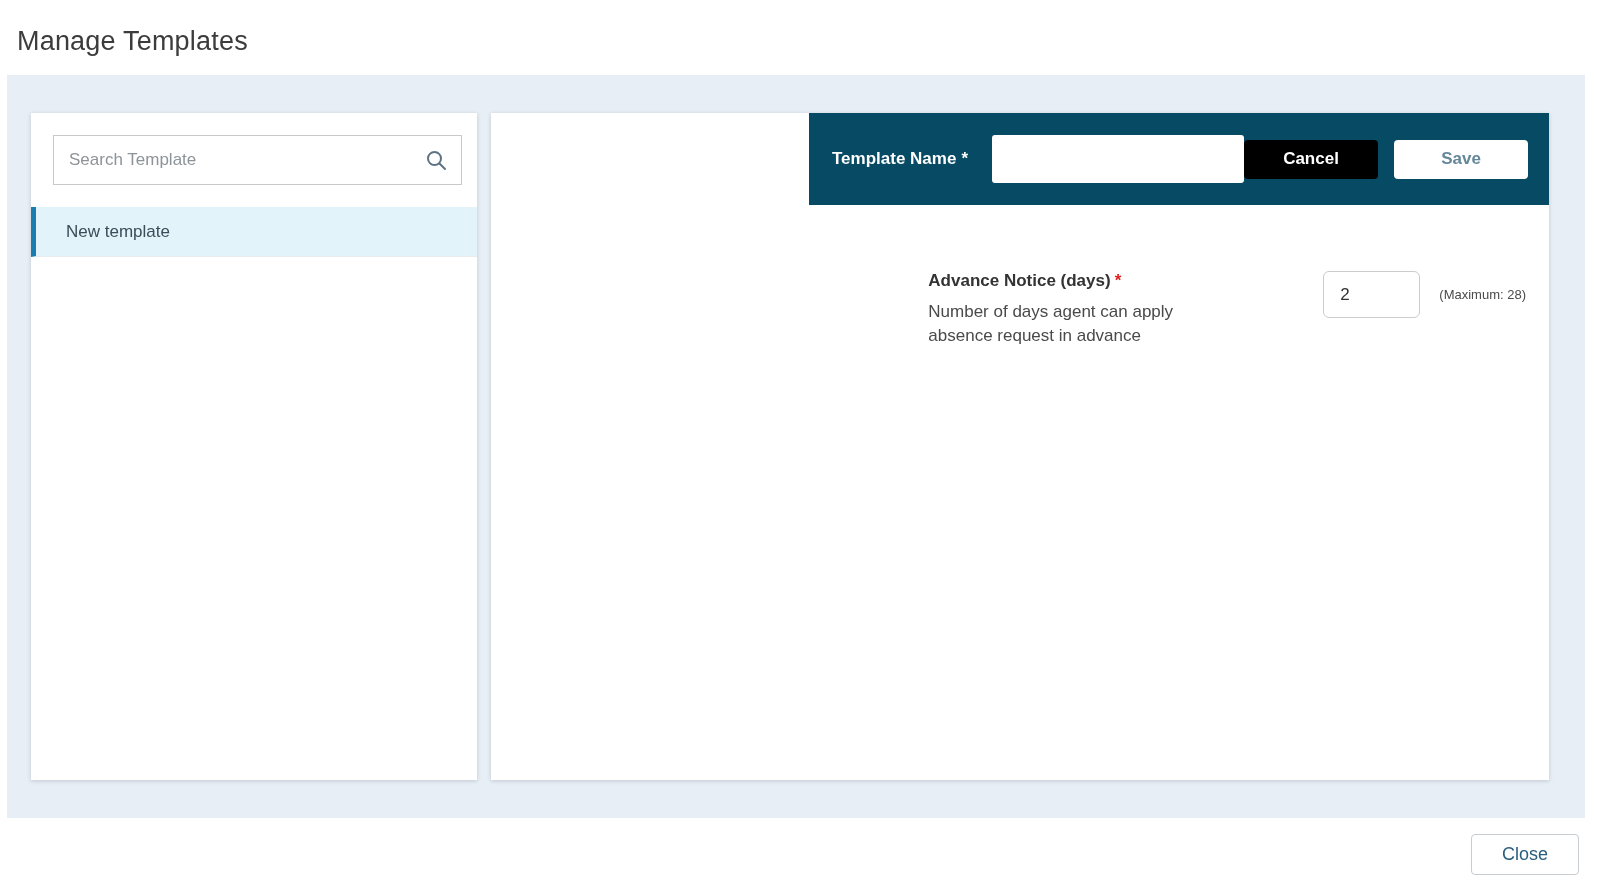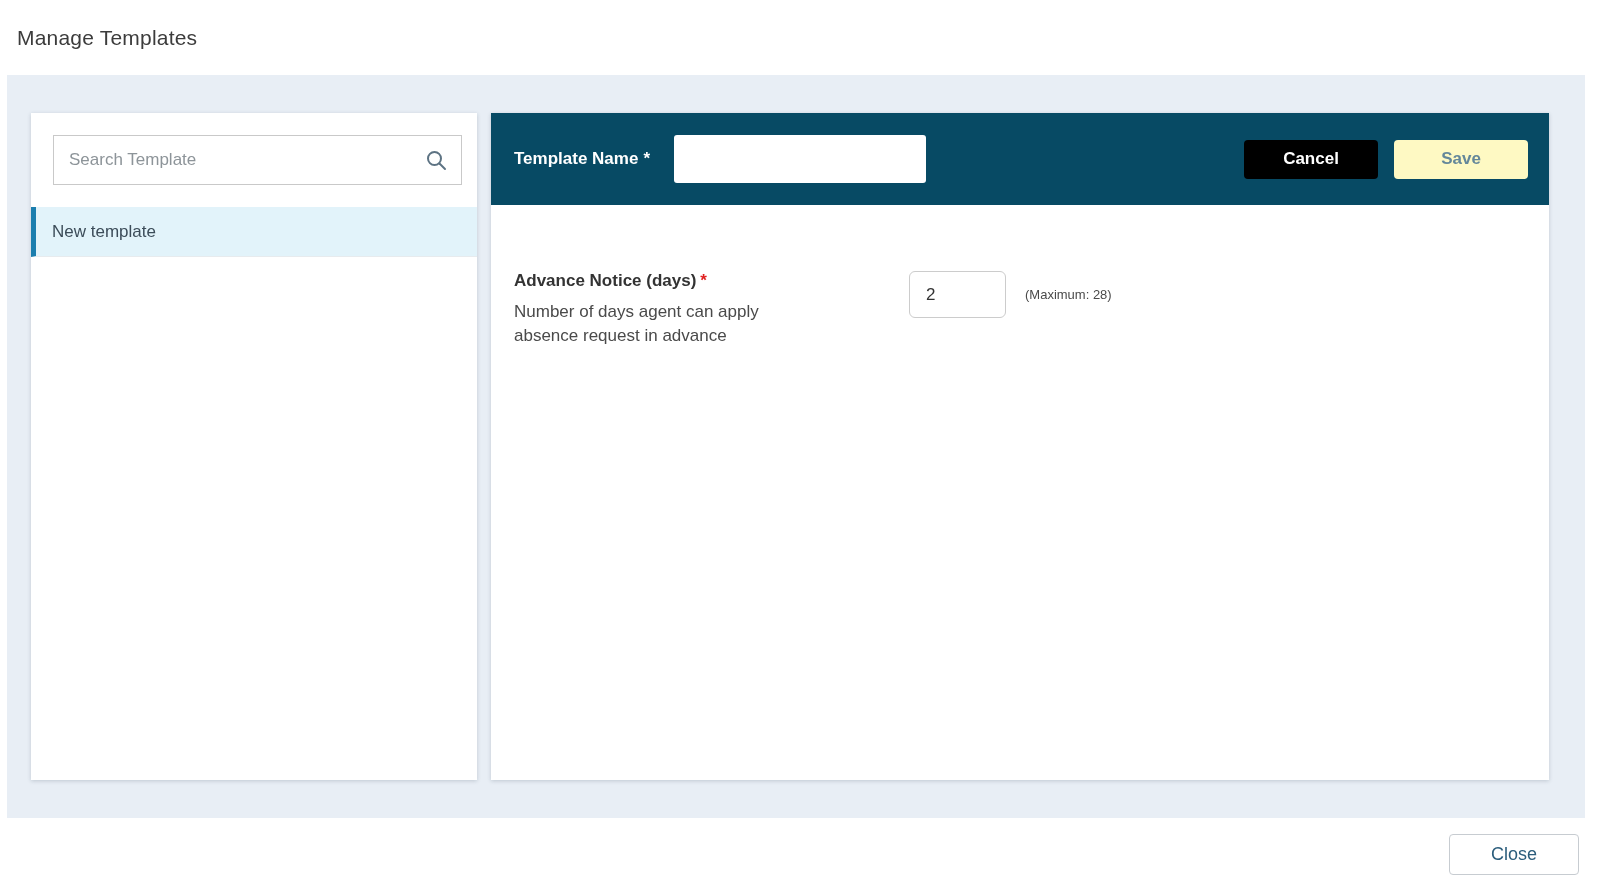--- a/index.html
+++ b/index.html
@@ -1,21 +1,21 @@
 <!DOCTYPE html>
 <html><head>
 <meta charset="utf-8">
 <style>
   * { margin: 0; padding: 0; box-sizing: border-box; }
   html, body { width: 1597px; height: 890px; background: #ffffff;
     font-family: "Liberation Sans", sans-serif; position: relative; overflow: hidden; }
 
   .page-title {
     position: absolute; left: 17px; top: 26px;
-    font-size: 21px; font-weight: 400; color: #3c3c3c; letter-spacing: 0.2px;
+    font-size: 27px; font-weight: 400; color: #3c3c3c; letter-spacing: 0.2px;
   }
 
   .outer-panel {
     position: absolute; left: 7px; top: 75px; width: 1578px; height: 743px;
     background: #e8eef5;
     display: flex; padding: 38px 36px 38px 24px; gap: 14px;
   }
 
   
   .sidebar-card {
@@ -31,52 +31,52 @@
   .search-box input {
     flex: 1; border: none; outline: none; font-family: inherit;
     font-size: 17px; color: #3c4c59; background: transparent;
   }
   .search-box input::placeholder { color: #8d9499; opacity: 1; }
   .search-icon { width: 24px; height: 24px; flex: none; margin-left: 8px; }
 
   .template-list { list-style: none; }
   .list-item {
     height: 50px; display: flex; align-items: center;
-    border-left: 5px solid transparent; padding-left: 16px;
+    border-left: 5px solid transparent; padding-left: 30px;
     border-bottom: 1px solid #e7ebee;
     font-size: 17px; color: #3c4c59; cursor: pointer; background: #fff;
   }
   .list-item.selected {
     background: #e2f3fa; border-left-color: #1b7eae;
   }
 
   
   .editor-card {
     flex: 1; background: #ffffff;
     box-shadow: 0 1px 4px rgba(45,65,85,0.22);
-    display: flex; flex-direction: column;
+    display: flex; flex-direction: column; align-items: flex-end;
   }
   .editor-header {
     height: 92px; flex: none; background: #074a64;
     display: flex; align-items: center; padding: 0 21px 0 23px;
   }
   .tn-label { color: #ffffff; font-size: 17px; font-weight: 600; white-space: nowrap; }
   .tn-label .req { margin-left: 5px; }
   .tn-input {
     margin-left: 24px; width: 252px; height: 48px;
     border: none; border-radius: 3px; background: #ffffff;
     font-family: inherit; font-size: 17px; color: #333; padding: 0 12px; outline: none;
   }
   .header-spacer { flex: 1; }
   .hdr-btn {
     width: 134px; height: 39px; border: none; border-radius: 4px;
     font-family: inherit; font-size: 17px; font-weight: 600; cursor: pointer;
   }
   .hdr-btn.cancel { background: #000000; color: #ffffff; margin-right: 16px; }
-  .hdr-btn.save { background: #fef9c3; color: #64879a; cursor: default; }
+  .hdr-btn.save { background: #ffffff; color: #64879a; cursor: default; }
 
   .editor-body { padding: 66px 23px 0 23px; }
   .field-row { display: flex; align-items: flex-start; }
   .field-text { width: 395px; flex: none; }
   .field-label { font-size: 17px; font-weight: 700; color: #333333; }
   .field-label .req { color: #e02020; margin-left: 4px; font-weight: 700; }
   .field-desc {
     margin-top: 9px; width: 300px;
     font-size: 17px; color: #4a4a4a; line-height: 24px;
   }
@@ -84,21 +84,21 @@
   .num-input {
     width: 97px; height: 47px; border: 1px solid #cccccc; border-radius: 6px;
     font-family: inherit; font-size: 17px; color: #333; padding: 0 0 0 16px; outline: none;
     background: #fff;
   }
   .max-hint { margin-left: 19px; font-size: 13px; color: #4a4a4a; white-space: nowrap; }
 
   
   .close-btn {
     position: absolute; top: 834px; right: 18px;
-    width: 130px; height: 41px;
+    width: 108px; height: 41px;
     background: #ffffff; border: 1px solid #c7ccd1; border-radius: 4px;
     font-family: inherit; font-size: 18px; color: #2b5d7c; cursor: pointer;
   }
 </style>
 </head>
 <body>
 
 <h1 class="page-title">Manage Templates</h1>
 
 <div class="outer-panel">

